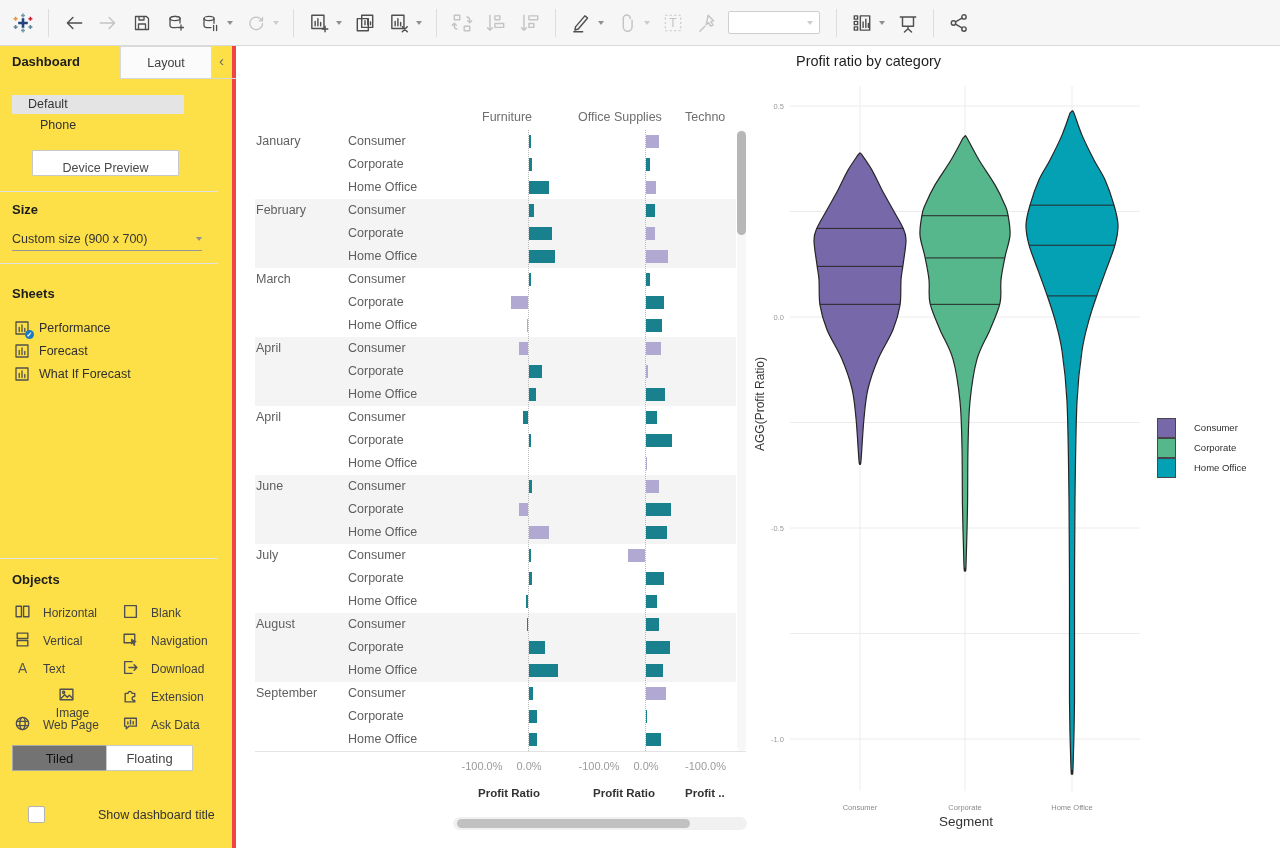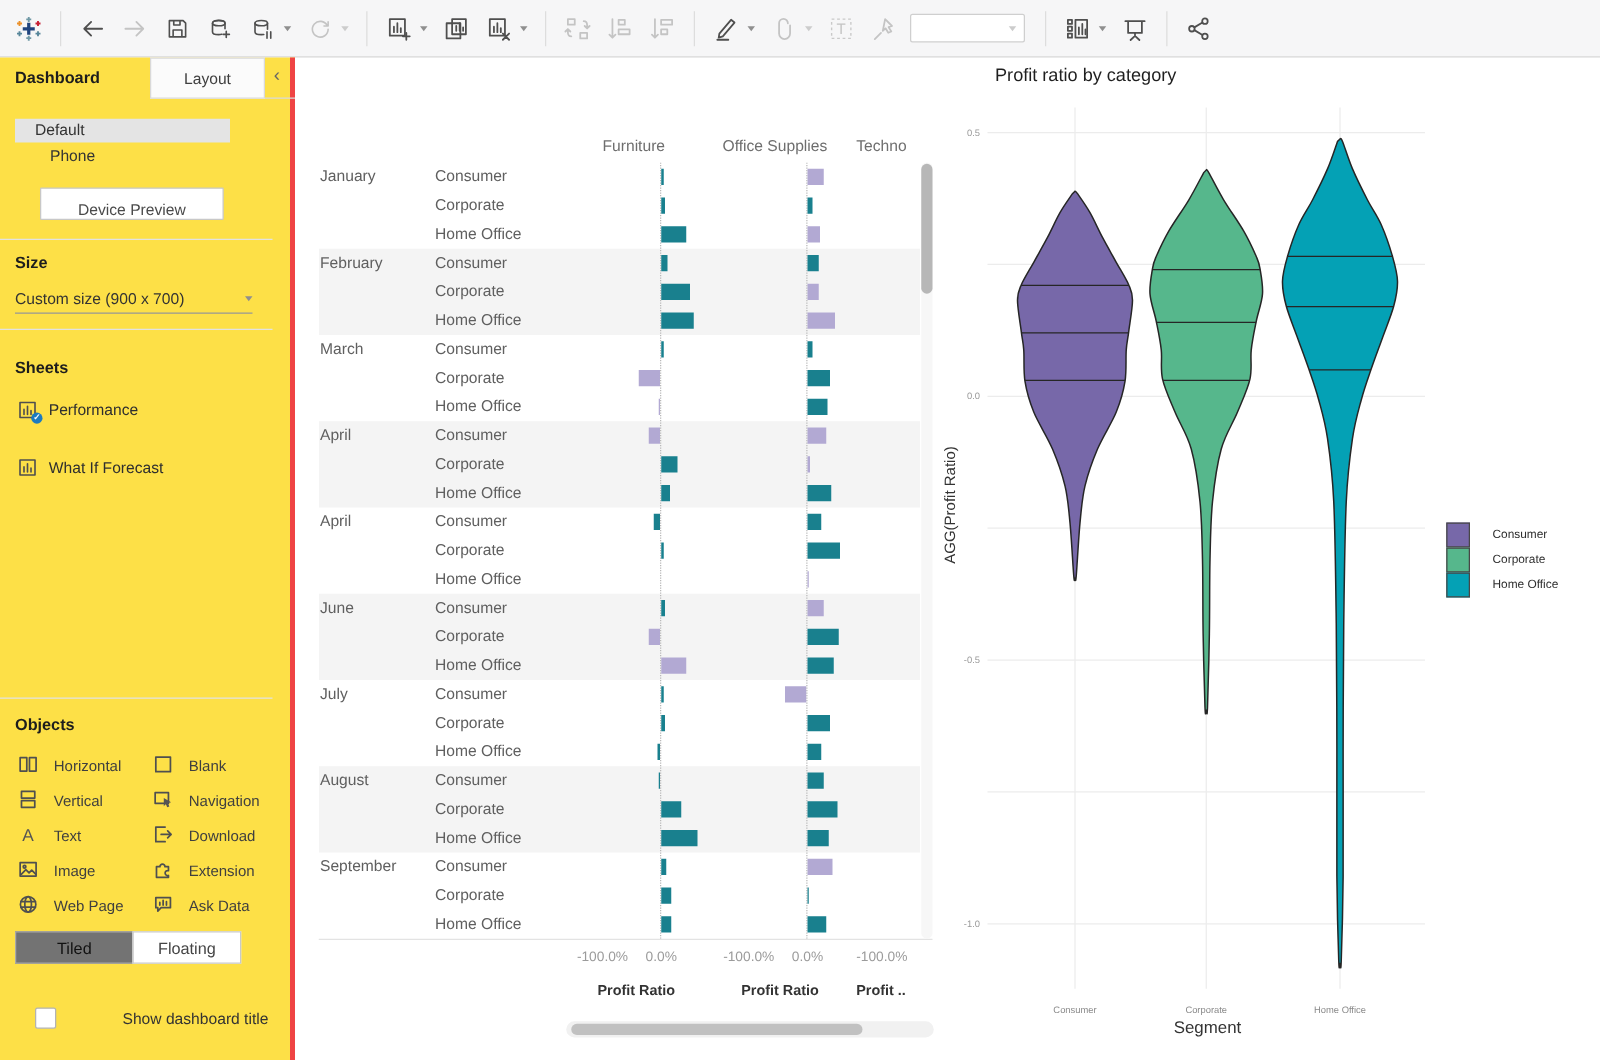--- a/index.html
+++ b/index.html
@@ -272,20 +272,29 @@
     <div class="sheet-item" style="top:271px;">
       <span class="sheet-ic">
         <svg width="16" height="16" viewBox="0 0 16 16">
             <rect class="ic" x="2" y="2" width="12" height="12" stroke="#8a8a8a"></rect>
             <path class="ic" d="M5.2 11.5 v-4 M8 11.5 v-6.5 M10.8 11.5 v-3" stroke="#8a8a8a"></path>
           </svg>
         <span class="badge">✓</span>
       </span>
       <span class="lbl">Performance</span>
     </div>
+    <div class="sheet-item" style="top:294px;">
+      <span class="sheet-ic">
+        <svg width="16" height="16" viewBox="0 0 16 16">
+            <rect class="ic" x="2" y="2" width="12" height="12" stroke="#8a8a8a"></rect>
+            <path class="ic" d="M5.2 11.5 v-4 M8 11.5 v-6.5 M10.8 11.5 v-3" stroke="#8a8a8a"></path>
+          </svg>
+      </span>
+      <span class="lbl">Forecast</span>
+    </div>
     <div class="sheet-item" style="top:317px;">
       <span class="sheet-ic">
         <svg width="16" height="16" viewBox="0 0 16 16">
             <rect class="ic" x="2" y="2" width="12" height="12" stroke="#8a8a8a"></rect>
             <path class="ic" d="M5.2 11.5 v-4 M8 11.5 v-6.5 M10.8 11.5 v-3" stroke="#8a8a8a"></path>
           </svg>
       </span>
       <span class="lbl">What If Forecast</span>
     </div>
 
@@ -324,21 +333,21 @@
             <text x="8" y="13" text-anchor="middle" font-size="13" fill="#555" font-family="Liberation Sans,sans-serif">A</text>
           </svg></span>
       <span class="lbl">Text</span>
     </div>
     <div class="obj-cell" style="left:122px;top:612px;">
       <span><svg width="17" height="17" viewBox="0 0 16 16">
             <path class="ic" d="M9.5 2.5 H2.5 v11 h7 M6.5 8 h7.5 m-2.6 -2.6 L14 8 l-2.6 2.6"></path>
           </svg></span>
       <span class="lbl">Download</span>
     </div>
-    <div class="obj-cell" style="left:14px;top:640px;">
+    <div class="obj-cell" style="left:14px;top:640px;flex-direction:column;">
       <span><svg width="17" height="17" viewBox="0 0 16 16">
             <rect class="ic" x="2" y="3" width="12" height="10"></rect>
             <circle class="ic" cx="5.3" cy="6" r="1"></circle>
             <path class="ic" d="M3 11.5 l3.3-3.3 2.4 2.4 2-2 3 3"></path>
           </svg></span>
       <span class="lbl">Image</span>
     </div>
     <div class="obj-cell" style="left:122px;top:640px;">
       <span><svg width="17" height="17" viewBox="0 0 16 16">
             <path class="ic" d="M3 6 h2.6 a1.9 1.9 0 1 1 3.8 0 H12 v3 a1.9 1.9 0 1 0 0 3.6 V14 H3 z"></path>

